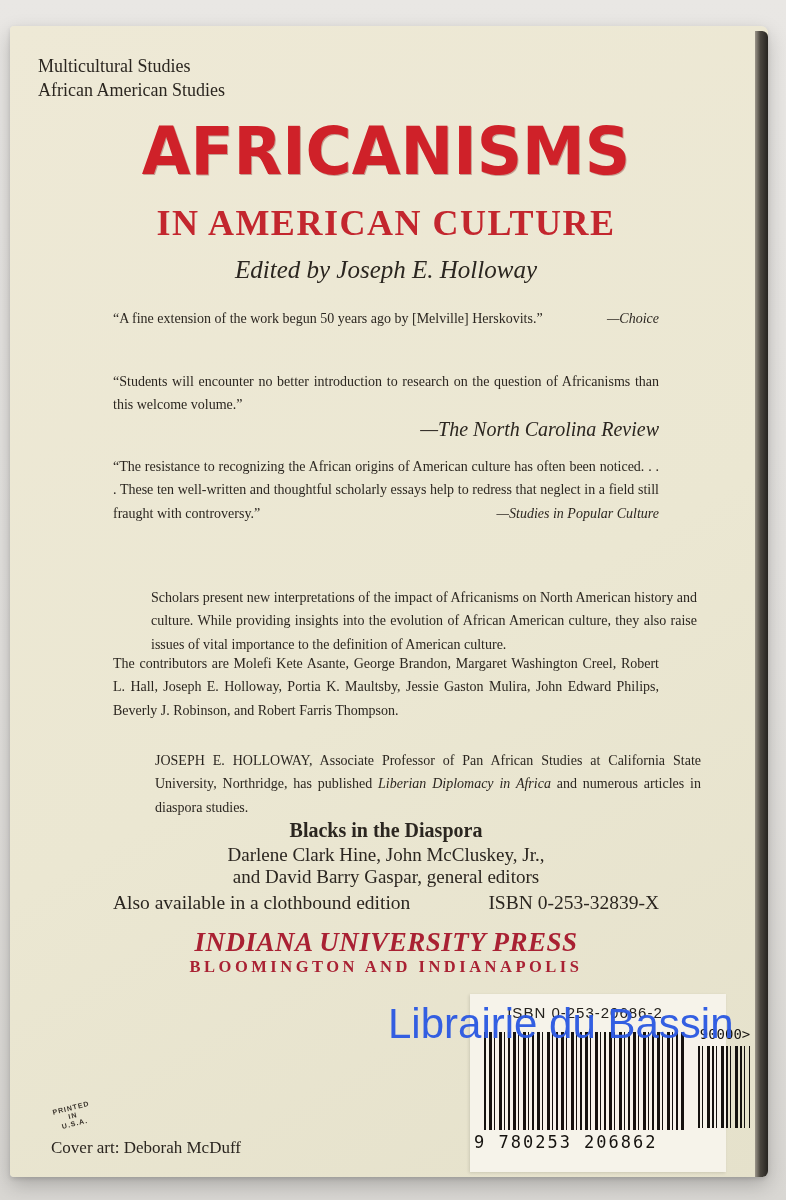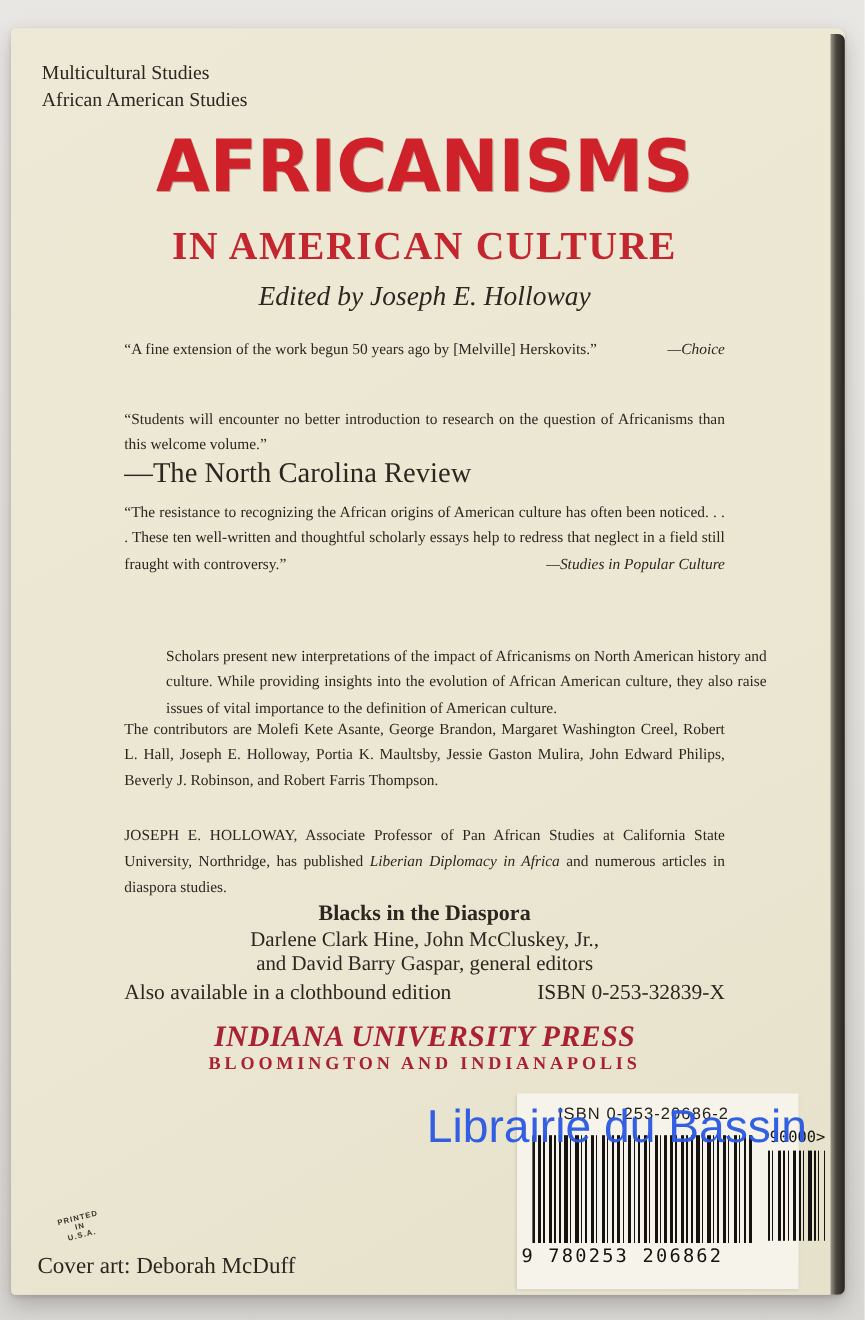--- a/index.html
+++ b/index.html
@@ -33,23 +33,23 @@
            font-size:63px; line-height:68px; letter-spacing:0px;
            transform:scaleY(1.04); text-shadow:1px 1px 0 rgba(120,20,20,0.35); }
   .subtitle { top:178px; text-align:center; color:#c3262e;
               font-size:36px; line-height:38px; letter-spacing:1.5px; font-weight:600; }
   .edited { top:230px; text-align:center; font-style:italic;
             font-size:25px; color:#2b2620; }
 
   .body-text { font-size:14px; line-height:23.3px; color:#2b2620;
                text-align:justify; text-align-last:left; }
   .q1 { top:281px; } .q2 { top:344px; } .q3 { top:429px; }
-  .desc { top:560px;margin-left:38px; } .contrib { top:626px; } .bio { top:723px; }
+  .desc { top:560px;margin-left:38px; } .contrib { top:626px; } .bio { top:723px;margin-left:42px; }
   .q-attr { float:right; font-style:italic; }
-  .q-attr-line { text-align:left; font-size:26px;
+  .q-attr-line { text-align:right; font-style:italic; font-size:20px;
                  line-height:23.3px; color:#2b2620; margin-top:1px; }
   .bio .it { font-style:italic; }
 
   .series-head { top:793px; text-align:center; font-weight:bold; font-size:20px; color:#2b2620; }
   .series-l1 { top:818px; text-align:center; font-size:19px; color:#2b2620; }
   .series-l2 { top:840px; text-align:center; font-size:19px; color:#2b2620; }
 
   .avail-row { top:866px; display:flex; justify-content:space-between;
                font-size:19.5px; color:#2b2620; }
 
@@ -83,21 +83,21 @@
       #15120f 9px,#15120f 12px, transparent 12px,transparent 14px); }
 
   .watermark { left:378px; top:974px; z-index:5; white-space:nowrap;
                font-family:"Liberation Sans",sans-serif; font-size:42px;
                color:#2c59e2; opacity:0.96; }
 
   .stamp { left:40px; top:1078px; width:46px; text-align:center;
            transform:rotate(-14deg); color:#3a342c;
            font-family:"Liberation Sans",sans-serif; }
   .stamp div { font-size:7px; line-height:8px; letter-spacing:1px; font-weight:bold; }
-  .cover-art { left:24px; top:1112px; font-size:21px; color:#2b2620; }
+  .cover-art { left:41px; top:1112px; font-size:17px; color:#2b2620; }
 </style>
 </head>
 <body>
 
 <div class="book">
 
   <div class="abs top-left">
     <div>Multicultural Studies</div>
     <div>African American Studies</div>
   </div>

